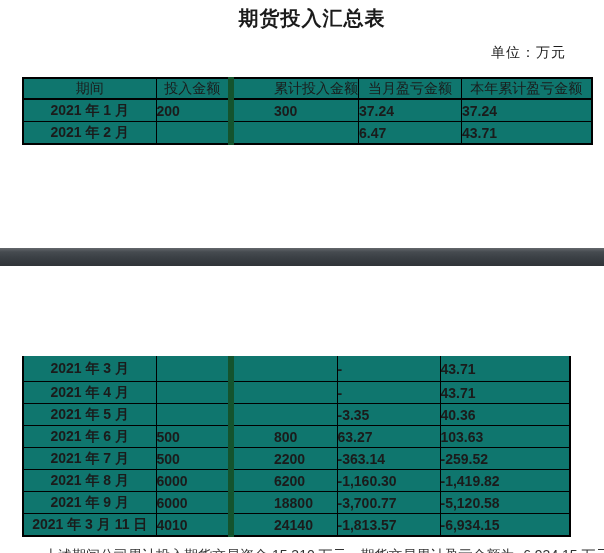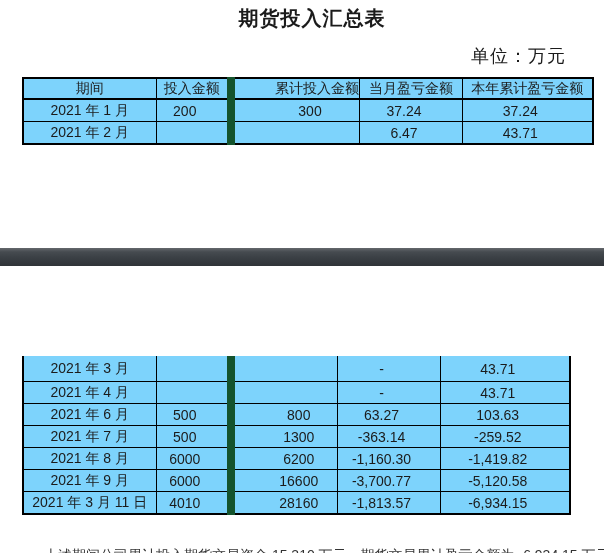--- a/index.html
+++ b/index.html
@@ -6,41 +6,41 @@
   body{
     width:604px;height:553px;position:relative;overflow:hidden;
     background:#ffffff;color:#1b1b1b;
     font-family:"Liberation Sans","DejaVu Sans",sans-serif;
   }
   .doc-title{
     position:absolute;top:5px;left:10px;width:604px;text-align:center;
     font-size:20px;font-weight:700;letter-spacing:1px;
   }
   .unit-label{
-    position:absolute;top:44px;right:38px;font-size:18px;letter-spacing:1px;
+    position:absolute;top:44px;right:38px;font-size:14px;letter-spacing:1px;
   }
   table{
     position:absolute;left:22px;border-collapse:collapse;table-layout:fixed;
-    background:#7dd3fc;
+    background:#0f766e;
   }
   #table-page1{top:77px;}
   #table-page2{top:356px;}
   th,td{
     border:1px solid #000;padding:0;font-size:14px;font-weight:normal;
     white-space:nowrap;overflow:hidden;color:#1b1b1b;
   }
   th{height:19px;border-bottom:2px solid #000;text-align:center;}
-  td{height:21px;}
+  td{height:21px;font-weight:bold;}
   
   #table-page1{border:2px solid #000;}
   #table-page2{border:2px solid #000;border-top:none;}
   #table-page2 tr.cut-row td{border-top:none;height:25px;}
   
-  th:nth-child(3),td:nth-child(3){border-left:8px solid #14532d;padding-left:40px;}
-  td.num{text-align:center;padding-right:14px;}
+  th:nth-child(3),td:nth-child(3){border-left:6px solid #14532d;padding-left:40px;}
+  td.num{text-align:left;padding-right:14px;}
   td.period{text-align:center;}
   .page-separator{
     position:absolute;left:0;top:248px;width:604px;height:18px;
     background:linear-gradient(180deg,#64686c 0%,#464b50 22%,#3a3f44 55%,#303438 100%);
   }
   .clipped-note{
     position:absolute;left:44px;top:547px;width:556px;
     font-size:14px;white-space:nowrap;color:#333;
   }
 </style>
@@ -104,50 +104,57 @@
       <td class="num">43.71</td>
     </tr>
     <tr>
       <td class="period">2021 年 4 月</td>
       <td class="num"></td>
       <td class="num"></td>
       <td class="num">-</td>
       <td class="num">43.71</td>
     </tr>
     <tr>
+      <td class="period">2021 年 5 月</td>
+      <td class="num"></td>
+      <td class="num"></td>
+      <td class="num">-3.35</td>
+      <td class="num">40.36</td>
+    </tr>
+    <tr>
       <td class="period">2021 年 6 月</td>
       <td class="num">500</td>
       <td class="num">800</td>
       <td class="num">63.27</td>
       <td class="num">103.63</td>
     </tr>
     <tr>
       <td class="period">2021 年 7 月</td>
       <td class="num">500</td>
-      <td class="num">1300</td>
+      <td class="num">2200</td>
       <td class="num">-363.14</td>
       <td class="num">-259.52</td>
     </tr>
     <tr>
       <td class="period">2021 年 8 月</td>
       <td class="num">6000</td>
       <td class="num">6200</td>
       <td class="num">-1,160.30</td>
       <td class="num">-1,419.82</td>
     </tr>
     <tr>
       <td class="period">2021 年 9 月</td>
       <td class="num">6000</td>
-      <td class="num">16600</td>
+      <td class="num">18800</td>
       <td class="num">-3,700.77</td>
       <td class="num">-5,120.58</td>
     </tr>
     <tr>
       <td class="period">2021 年 3 月 11 日</td>
       <td class="num">4010</td>
-      <td class="num">28160</td>
+      <td class="num">24140</td>
       <td class="num">-1,813.57</td>
       <td class="num">-6,934.15</td>
     </tr>
   </tbody>
 </table>
 
 <div class="clipped-note">上述期间公司累计投入期货交易资金 15,310 万元，期货交易累计盈亏金额为 -6,934.15 万元。</div>
 
 </body></html>

